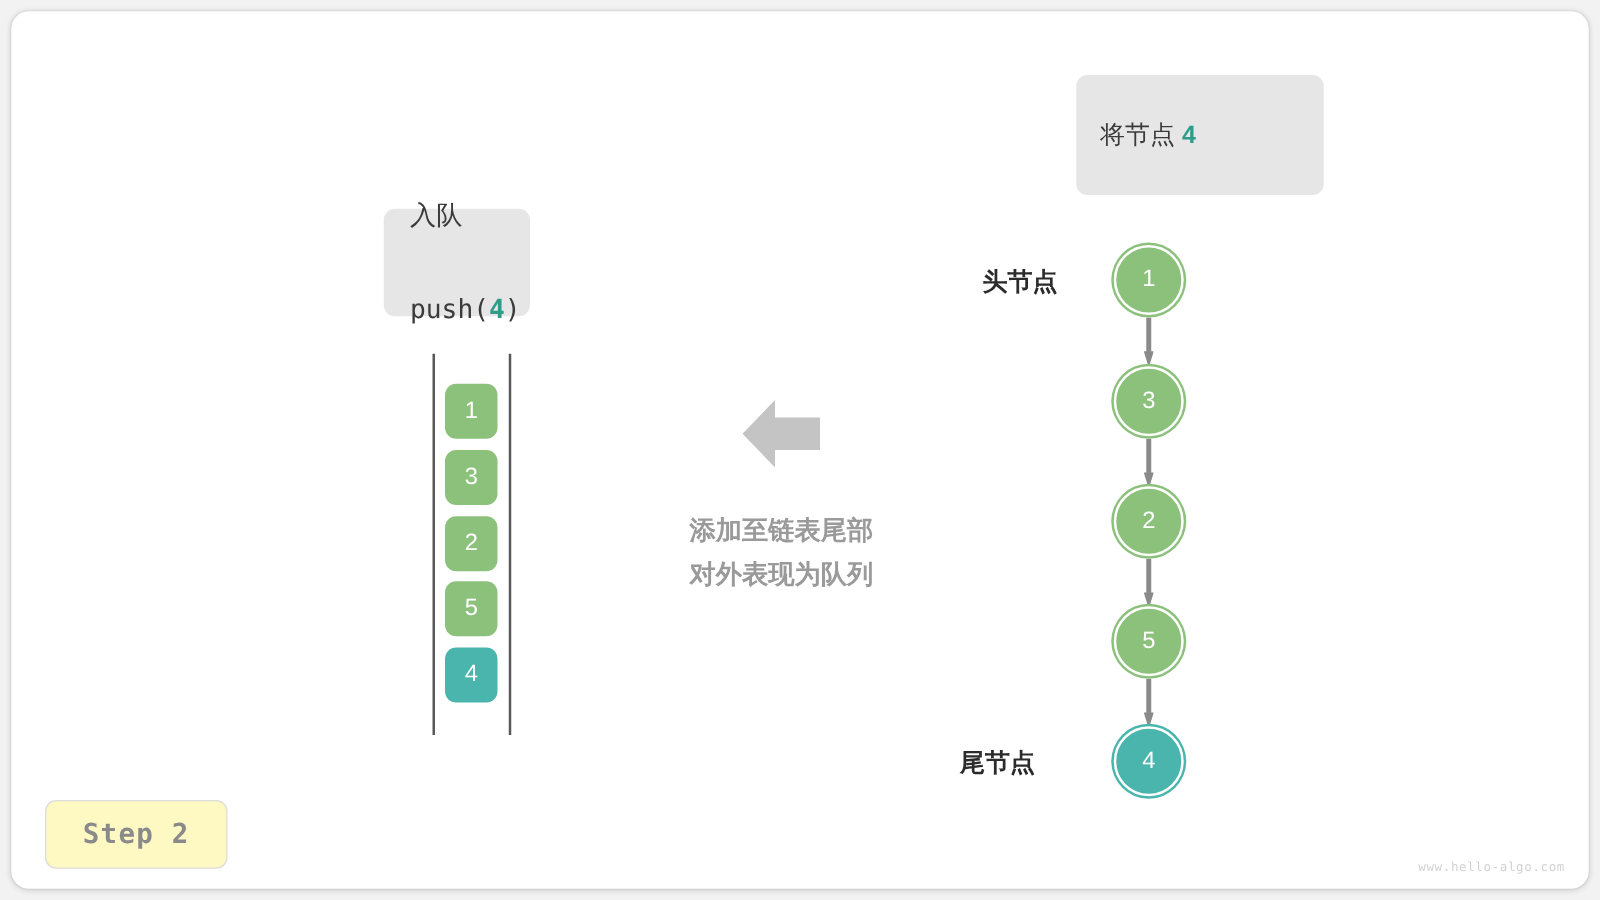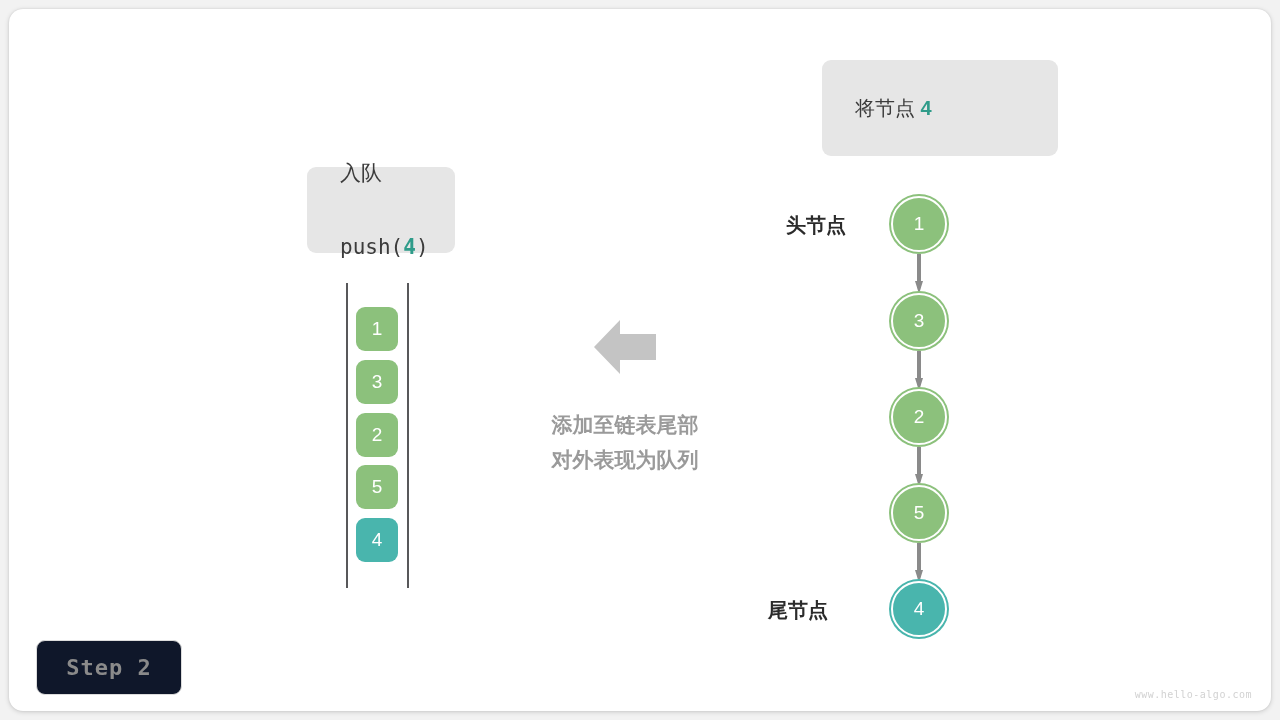--- a/index.html
+++ b/index.html
@@ -41,32 +41,32 @@
     justify-content: center;
   }
   .note-line {
     color: #3b3b3b;
     white-space: pre;
     line-height: 1.45;
   }
   .note-accent { color: #2f9c8a; font-weight: bold; }
 
   #push-note {
-    left: 307px; top: 167px; width: 148px; height: 86px;
-    padding-left: 33px;
+    left: 307px; top: 167px; width: 117px; height: 86px;
+    padding-left: 21px;
     font-size: 21px;
   }
   #push-note .mono {
     font-family: "DejaVu Sans Mono", "Liberation Mono", monospace;
     font-size: 21px;
     margin-top: 43px;
   }
   #tail-note {
-    left: 822px; top: 60px; width: 236px; height: 96px;
-    padding-left: 33px;
+    left: 861px; top: 60px; width: 198px; height: 96px;
+    padding-left: 19px;
     font-size: 20px;
   }
 
   
   #queue-col {
     position: absolute;
     left: 340px;
     top: 283px;
     width: 76px;
     height: 305px;
@@ -164,21 +164,21 @@
   #head-label { left: 786px; top: 212px; }
   #tail-label { left: 768px; top: 597px; }
 
   
   #step-badge {
     position: absolute;
     left: 36px;
     top: 640px;
     width: 144px;
     height: 53px;
-    background: #0f172a;
+    background: #fef9c3;
     border: 1px solid #dcdcdc;
     border-radius: 9px;
     display: flex;
     align-items: center;
     justify-content: center;
     color: #8a8a8a;
     font-family: "DejaVu Sans Mono", "Liberation Mono", monospace;
     font-size: 22px;
     font-weight: bold;
     letter-spacing: 1px;

